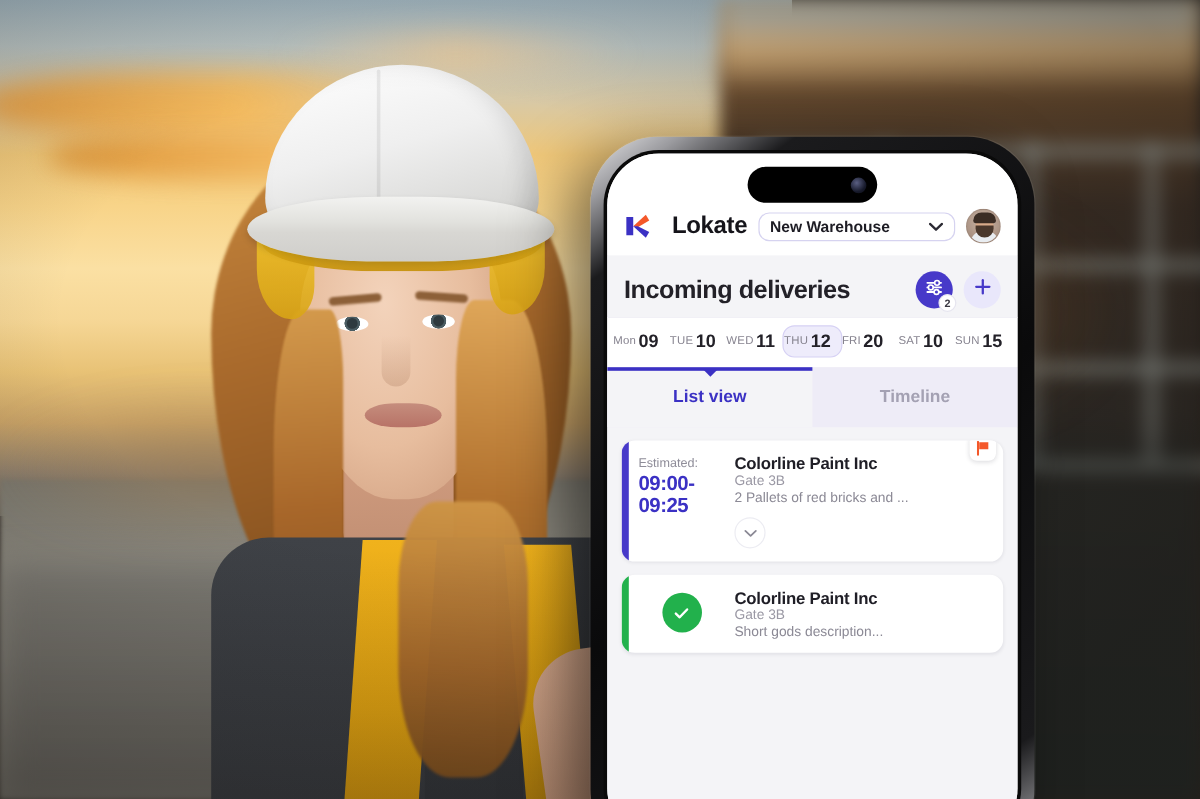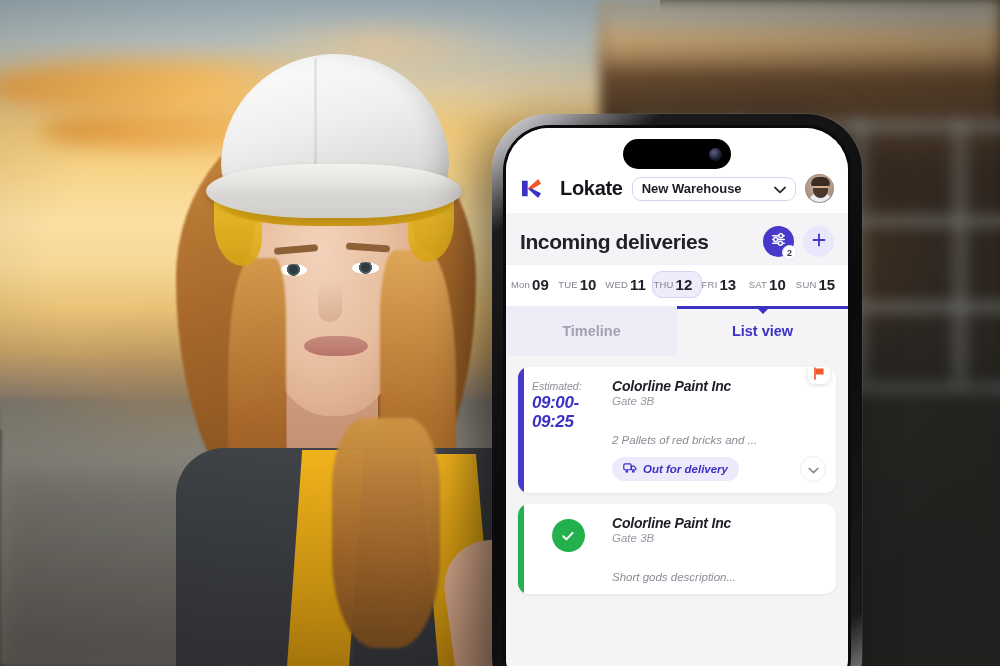--- a/index.html
+++ b/index.html
@@ -346,36 +346,36 @@
 
   
   .list { flex: 1; background: #f4f4f7; padding: 11px 12px 0 12px; overflow: hidden; }
   .info-bar {
     background: #fff; border: 1px solid #ececf2; border-radius: 9px;
     height: 31px; display: flex; align-items: center; padding: 0 14px;
     font-size: 12.5px; font-weight: 700; color: #3d3b46; margin-bottom: 11px;
   }
   .card {
     background: #fff; border-radius: 11px; display: flex; overflow: hidden;
-    box-shadow: 0 1px 3px rgba(20,18,40,.07); margin-bottom: 11px; position: relative; font-style: italic;
+    box-shadow: 0 1px 3px rgba(20,18,40,.07); margin-bottom: 11px; position: relative;
   }
   .accent { width: 6px; flex: none; border-radius: 11px 0 0 11px; }
   .card-body { flex: 1; display: flex; padding: 11px 10px 11px 8px; gap: 8px; min-width: 0; }
   .time-col { width: 72px; flex: none; padding-top: 2px; }
   .est-label { font-size: 10.5px; color: #8f8d99; margin-bottom: 1px; }
   .est-time { font-size: 17px; font-weight: 700; color: #3b31c4; line-height: 1.12; letter-spacing: -.4px; }
   .check-col { width: 72px; flex: none; display: flex; align-items: flex-start; justify-content: center; padding-top: 4px; }
   .check {
     width: 33px; height: 33px; border-radius: 50%; background: #22b14c;
     display: flex; align-items: center; justify-content: center;
   }
   .main-col { flex: 1; min-width: 0; }
   .co-name { font-size: 14px; font-weight: 700; color: #1f1e26; letter-spacing: -.2px; }
   .gate { font-size: 11.5px; color: #9a98a4; margin-top: 1px; }
-  .desc { font-size: 11.5px; color: #8b8995; margin-top: 27px; white-space: nowrap; overflow: hidden; text-overflow: ellipsis; }
+  .desc { font-size: 11.5px; color: #8b8995; margin-top: 2px; white-space: nowrap; overflow: hidden; text-overflow: ellipsis; }
   .status-row { display: flex; align-items: center; justify-content: space-between; margin-top: 10px; gap: 6px; }
   .pill {
     display: inline-flex; align-items: center; gap: 6px;
     background: #eceafb; border-radius: 14px; padding: 5px 11px;
     font-size: 11.5px; font-weight: 700; color: #3b31c4;
   }
   .chev-btn {
     width: 26px; height: 26px; border-radius: 50%; border: 1px solid #ececf2;
     display: flex; align-items: center; justify-content: center; flex: none; background: #fff;
   }
@@ -541,39 +541,39 @@
         <div class="day">
           <span class="day-name">WED</span>
           <span class="day-num">11</span>
         </div>
         <div class="day active">
           <span class="day-name">THU</span>
           <span class="day-num">12</span>
         </div>
         <div class="day">
           <span class="day-name">FRI</span>
-          <span class="day-num">13</span>
+          <span class="day-num">20</span>
         </div>
         <div class="day">
           <span class="day-name">SAT</span>
           <span class="day-num">10</span>
         </div>
         <div class="day">
           <span class="day-name">SUN</span>
           <span class="day-num">15</span>
         </div>
       </div>
 
       <div class="tabs">
-        <div class="tab">
-          <span>Timeline</span>
-        </div>
         <div class="tab active">
           <span class="tab-caret"></span>
           <span>List view</span>
+        </div>
+        <div class="tab">
+          <span>Timeline</span>
         </div>
       </div>
 
       <div class="list">
 
 
         <div class="card">
           <div class="accent" style="background:#4739c9"></div>
           <div class="flag">
             <svg width="12" height="13" viewBox="0 0 12 13">
@@ -585,31 +585,20 @@
             <div class="time-col">
               <div class="est-label">Estimated:</div>
               <div class="est-time">09:00-</div>
               <div class="est-time">09:25</div>
             </div>
             <div class="main-col">
               <div class="co-name">Colorline Paint Inc</div>
               <div class="gate">Gate 3B</div>
               <div class="desc">2 Pallets of red bricks and ...</div>
               <div class="status-row">
-                <span class="pill">
-                  <span>
-                    <svg width="14" height="12" viewBox="0 0 16 13">
-                      <rect x="0.9" y="1.9" width="8.4" height="6.6" rx="1.5" stroke="#3b31c4" stroke-width="1.4" fill="none"></rect>
-                      <path d="M9.6 4.3 H12.4 L14.6 6.6 V8.5 H9.6 Z" stroke="#3b31c4" stroke-width="1.4" fill="none" stroke-linejoin="round"></path>
-                      <circle cx="4.4" cy="10.4" r="1.5" fill="#3b31c4"></circle>
-                      <circle cx="11.8" cy="10.4" r="1.5" fill="#3b31c4"></circle>
-                    </svg>
-                  </span>
-                  <span>Out for delivery</span>
-                </span>
                 <span class="chev-btn">
                   <span>
                     <svg width="11" height="7" viewBox="0 0 12 8">
                         <path d="M1 1.6 L6 6.4 L11 1.6" stroke="#8b8995" stroke-width="1.7" fill="none" stroke-linecap="round" stroke-linejoin="round"></path>
                       </svg>
                   </span>
                 </span>
               </div>
             </div>
           </div>

